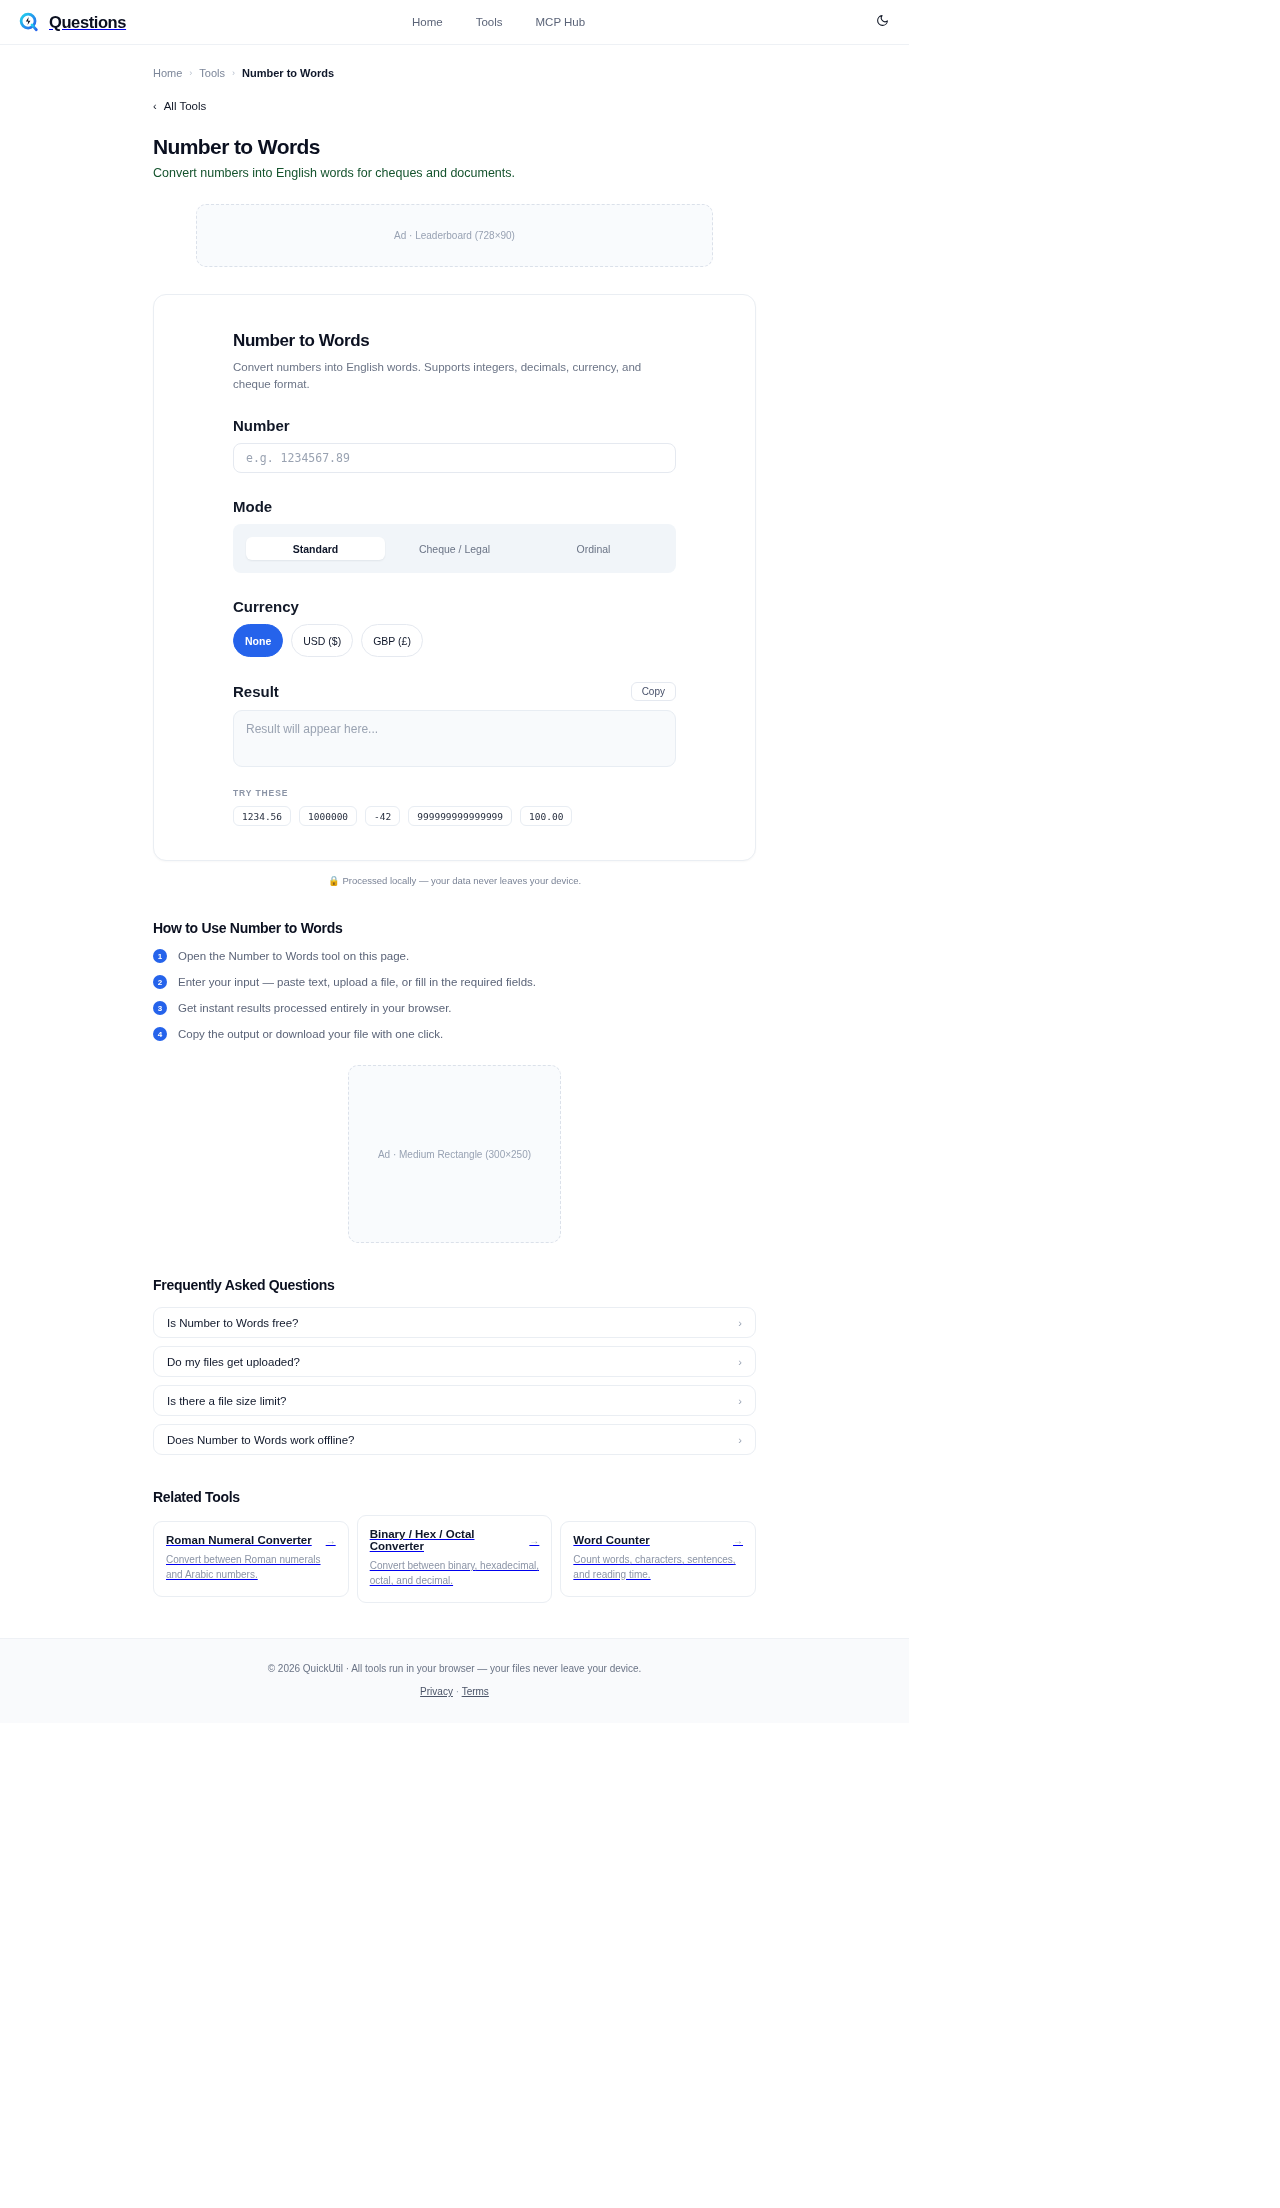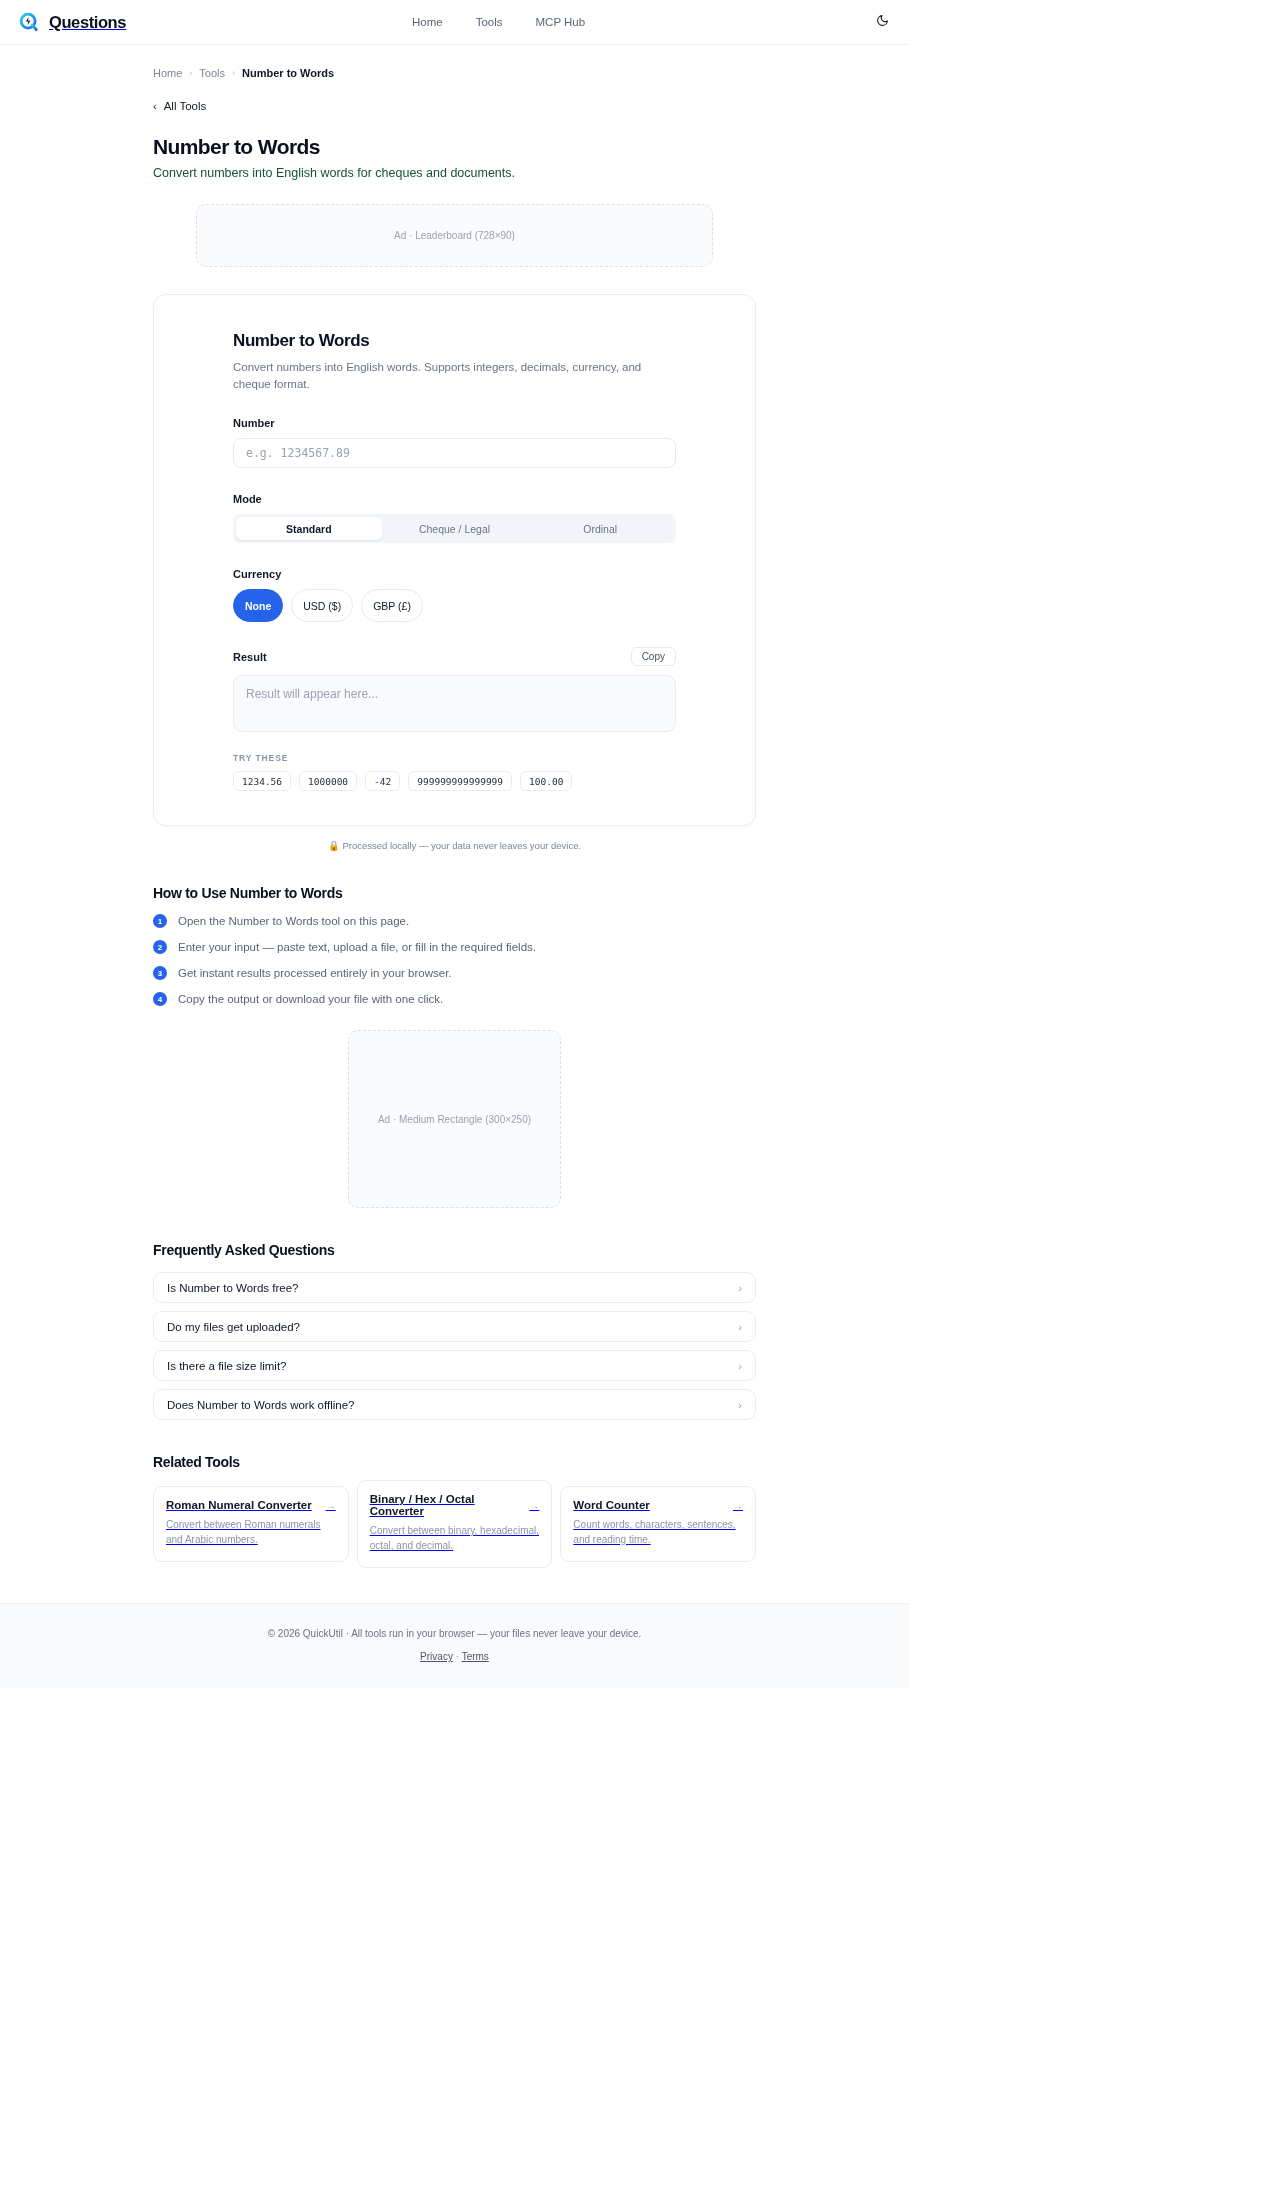--- a/index.html
+++ b/index.html
@@ -70,31 +70,31 @@
     margin-top:27px;
     border:1px solid #eaeef3;border-radius:13px;background:#fff;
     padding:36px 0 34px 0;
     box-shadow:0 1px 2px rgba(16,24,40,.03);
   }
   .tool-inner{width:443px;margin:0 auto;padding-left:0;}
   .tool-h{font-size:17px;font-weight:700;letter-spacing:-.4px;color:#0b1020;}
   .tool-desc{margin-top:8px;font-size:11.5px;line-height:1.45;color:#6b7486;}
 
   .field{margin-top:25px;}
-  .field-label{font-size:11px;font-weight:600;color:#111827;display:block;}
+  .field-label{font-size:15px;font-weight:600;color:#111827;display:block;}
   .number-input{
     margin-top:9px;width:100%;height:30px;
     border:1px solid #e5e9f0;border-radius:8px;background:#fff;
     padding:0 12px;font-family:"DejaVu Sans Mono","Liberation Mono",monospace;
     font-size:11.5px;color:#0f172a;outline:none;
   }
   .number-input::placeholder{color:#9aa3b2;}
 
   .segmented{
-    margin-top:9px;display:flex;background:#f1f5f9;border-radius:8px;padding:3px;
+    margin-top:9px;display:flex;background:#f1f5f9;border-radius:8px;padding:13px;
   }
   .seg{
     flex:1;height:23px;border:none;background:transparent;border-radius:6px;
     font-family:"Liberation Sans",sans-serif;font-size:10.5px;color:#6b7486;cursor:pointer;
   }
   .seg.active{background:#fff;color:#0f172a;font-weight:600;box-shadow:0 1px 2px rgba(16,24,40,.07);}
 
   .chips{margin-top:9px;display:flex;gap:8px;}
   .chip{
     height:33px;padding:0 11px;border-radius:999px;border:1px solid #e5e9f0;

